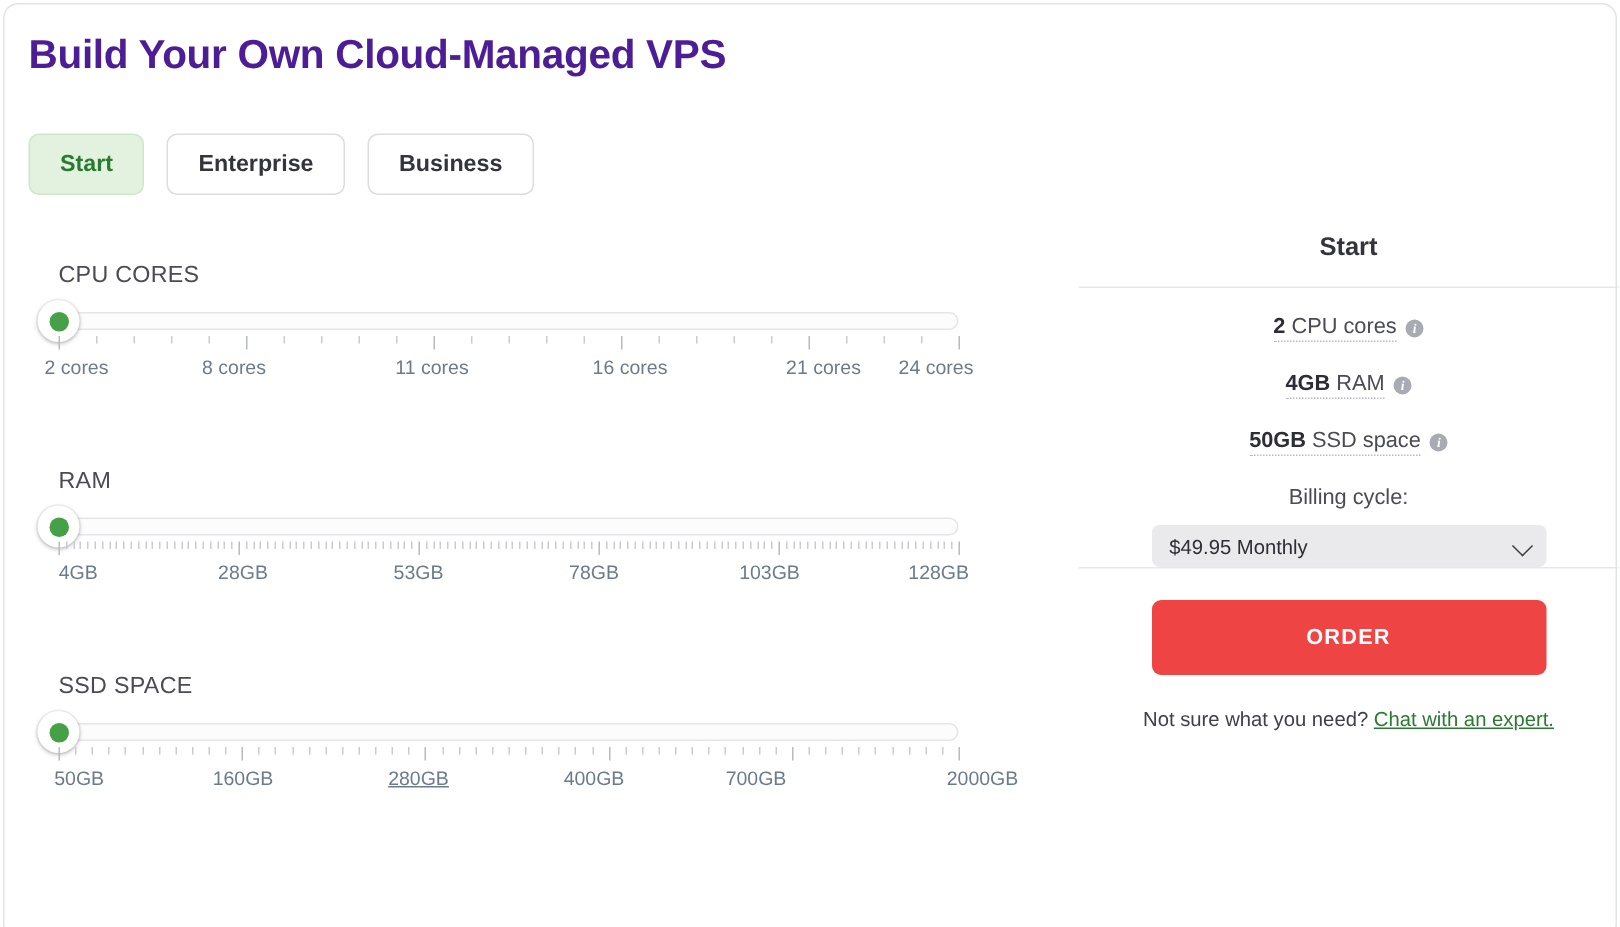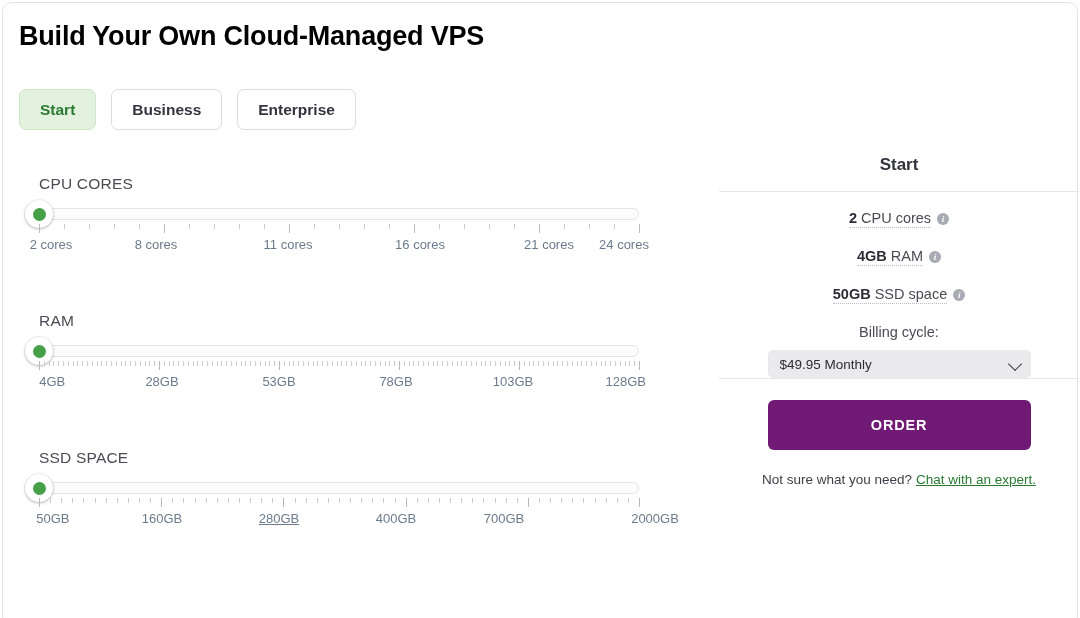--- a/index.html
+++ b/index.html
@@ -28,21 +28,21 @@
   }
 
   
   .page-title {
     position: absolute;
     left: 16px;
     top: 18px;
     font-size: 27px;
     font-weight: bold;
     letter-spacing: -0.2px;
-    color: #000000;
+    color: #4c1d95;
     white-space: nowrap;
   }
 
   
   .tabs {
     position: absolute;
     left: 16px;
     top: 86px;
     display: flex;
     gap: 15px;
@@ -248,21 +248,21 @@
     color: #4a4b54;
     margin-top: 16px;
     margin-bottom: 18px;
   }
 
   .order-btn {
     display: block;
     width: 263px;
     height: 50px;
     margin: 21px auto 0;
-    background: #701a75;
+    background: #ef4444;
     border: none;
     border-radius: 6px;
     color: #ffffff;
     font-family: "Liberation Sans", sans-serif;
     font-size: 14.5px;
     font-weight: bold;
     letter-spacing: 0.8px;
     cursor: pointer;
   }
   .help-line {
@@ -279,22 +279,22 @@
 </style>
 </head>
 <body>
 
 <div class="card">
 
   <div class="page-title">Build Your Own Cloud-Managed VPS</div>
 
   <div class="tabs">
       <div class="tab active">Start</div>
+      <div class="tab">Enterprise</div>
       <div class="tab">Business</div>
-      <div class="tab">Enterprise</div>
     </div>
 
   <div class="slider-group g0">
       <div class="slider-label">CPU CORES</div>
       <div class="track-wrap">
         <div class="track"></div>
         <div class="thumb" style="left: -14px;"></div>
       </div>
       <div class="ticks">
         <span class="tick major" style="left: 21px;"></span>

